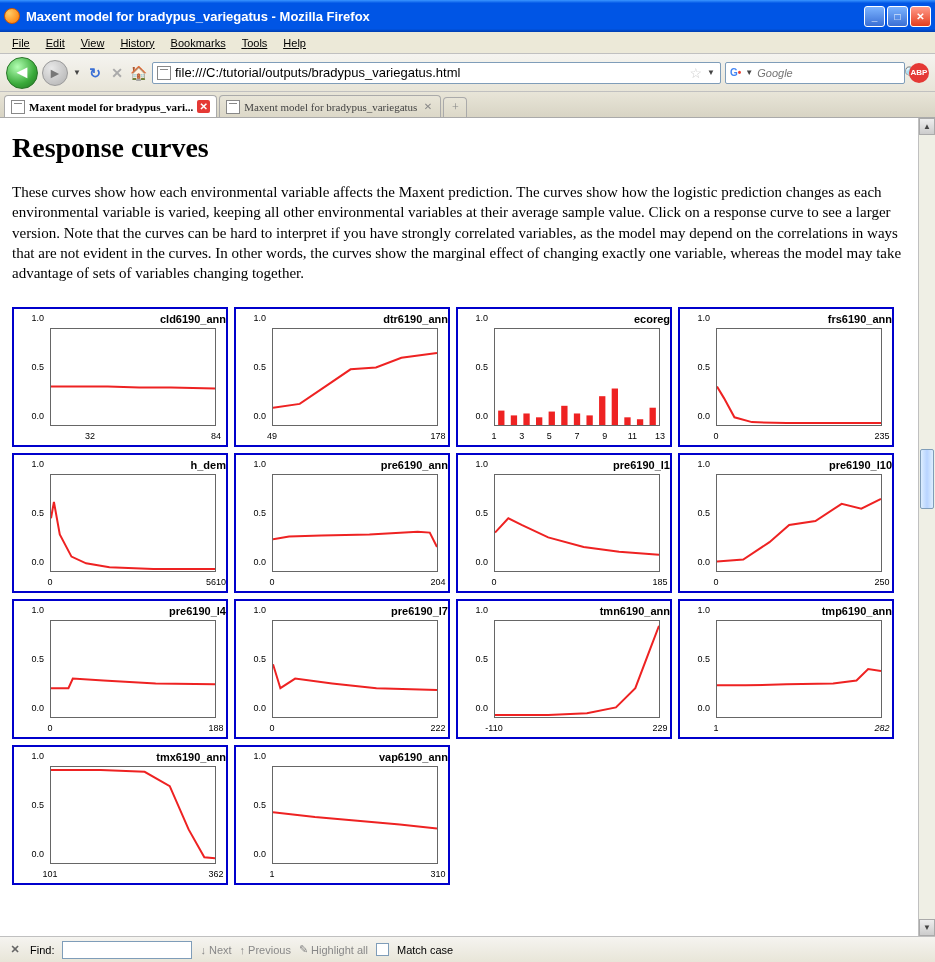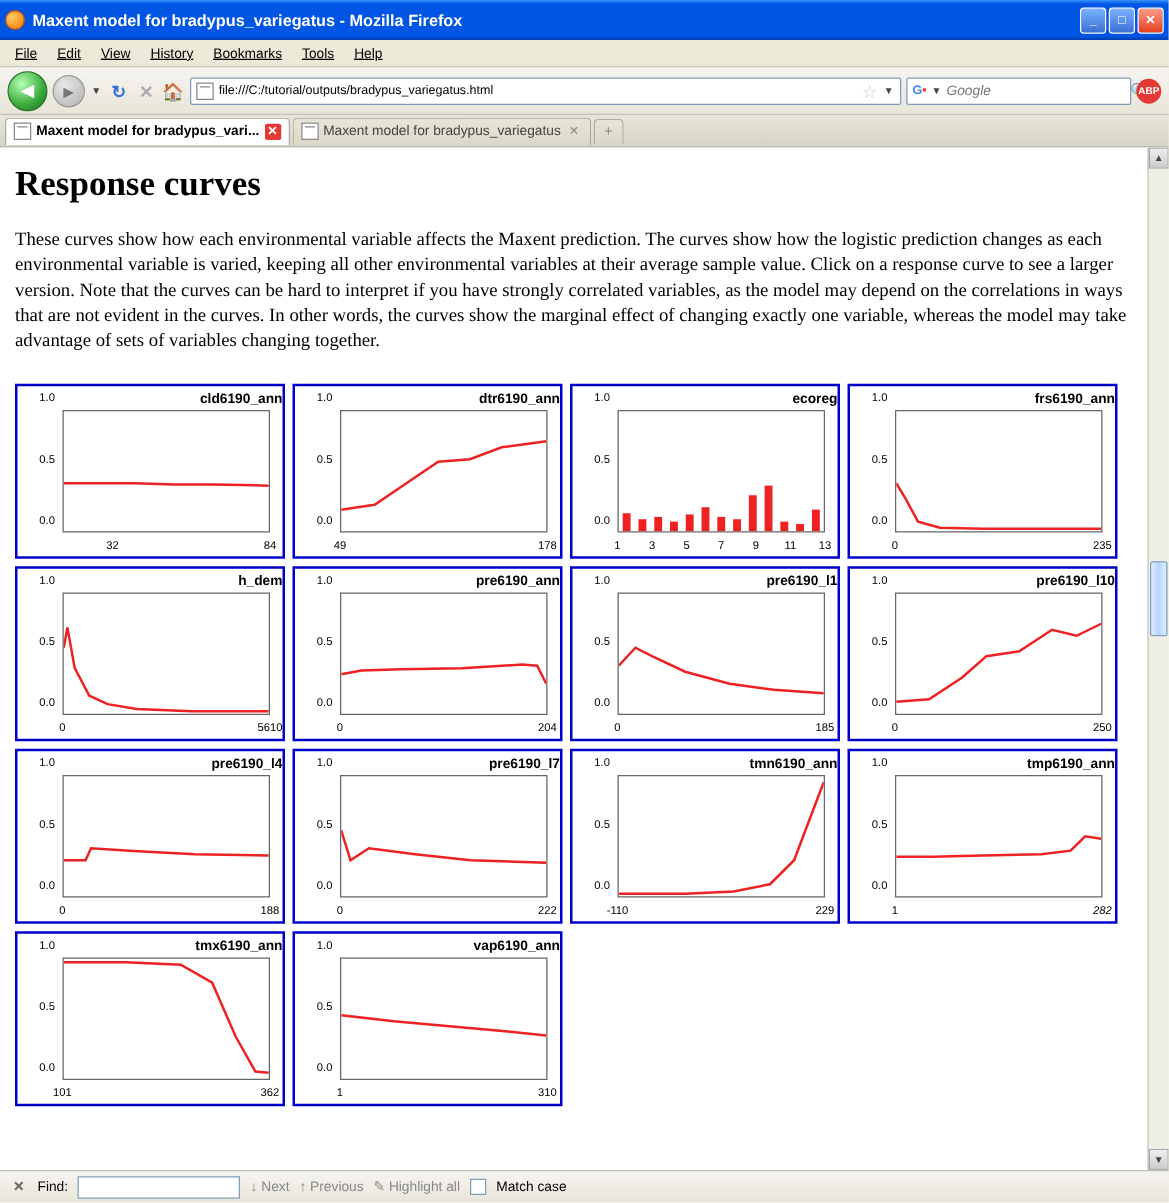--- a/index.html
+++ b/index.html
@@ -121,21 +121,21 @@
   gap: 4px;
   border-radius: 2px;
 }
 .url-page-icon {
   width: 14px; height: 14px;
   background: #fff;
   border: 1px solid #888;
   position: relative;
 }
 .url-page-icon::after { content: ""; position: absolute; top: 2px; left: 2px; right: 2px; border-top: 1px solid #888; }
-.url-input { flex: 1; border: none; outline: none; font-size: 10px; }
+.url-input { flex: 1; border: none; outline: none; font-size: 13px; }
 .star-icon { color: #ccc; font-size: 14px; }
 .search-box {
   width: 180px;
   display: flex;
   align-items: center;
   background: white;
   border: 1px solid #7f9db9;
   height: 22px;
   padding: 0 4px;
   gap: 4px;
@@ -161,24 +161,25 @@
   font-size: 8px;
   font-weight: bold;
   display: flex;
   align-items: center;
   justify-content: center;
 }
 .tabbar {
   height: 26px;
   background: linear-gradient(to bottom, #e8e5d8, #d8d4c4);
   display: flex;
-  align-items: center;
+  align-items: flex-end;
   padding: 0 4px;
   gap: 2px;
   border-bottom: 1px solid #aaa;
+  font-family: Liberation Serif, serif;
 }
 .tab {
   height: 22px;
   background: linear-gradient(to bottom, #fff, #f0ede0);
   border: 1px solid #aaa;
   border-bottom: none;
   border-radius: 4px 4px 0 0;
   display: flex;
   align-items: center;
   padding: 0 6px;

